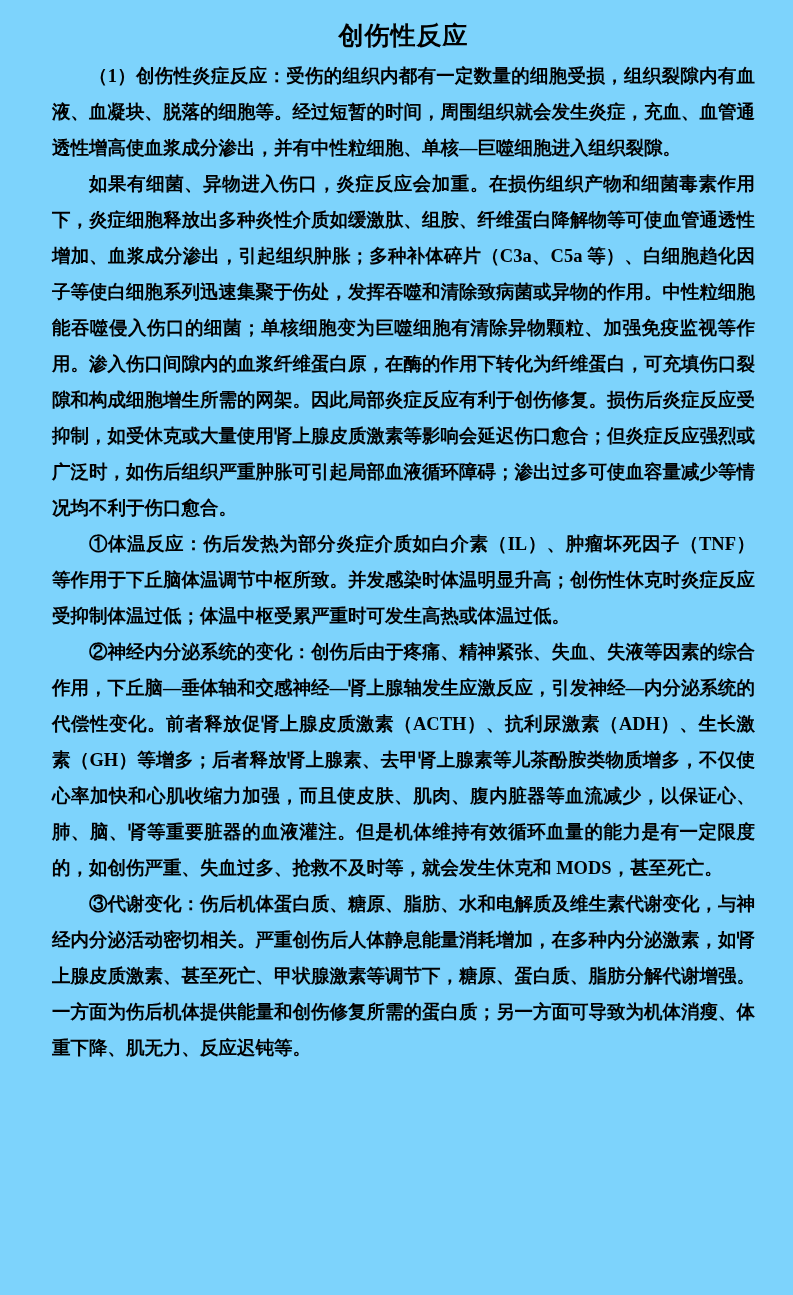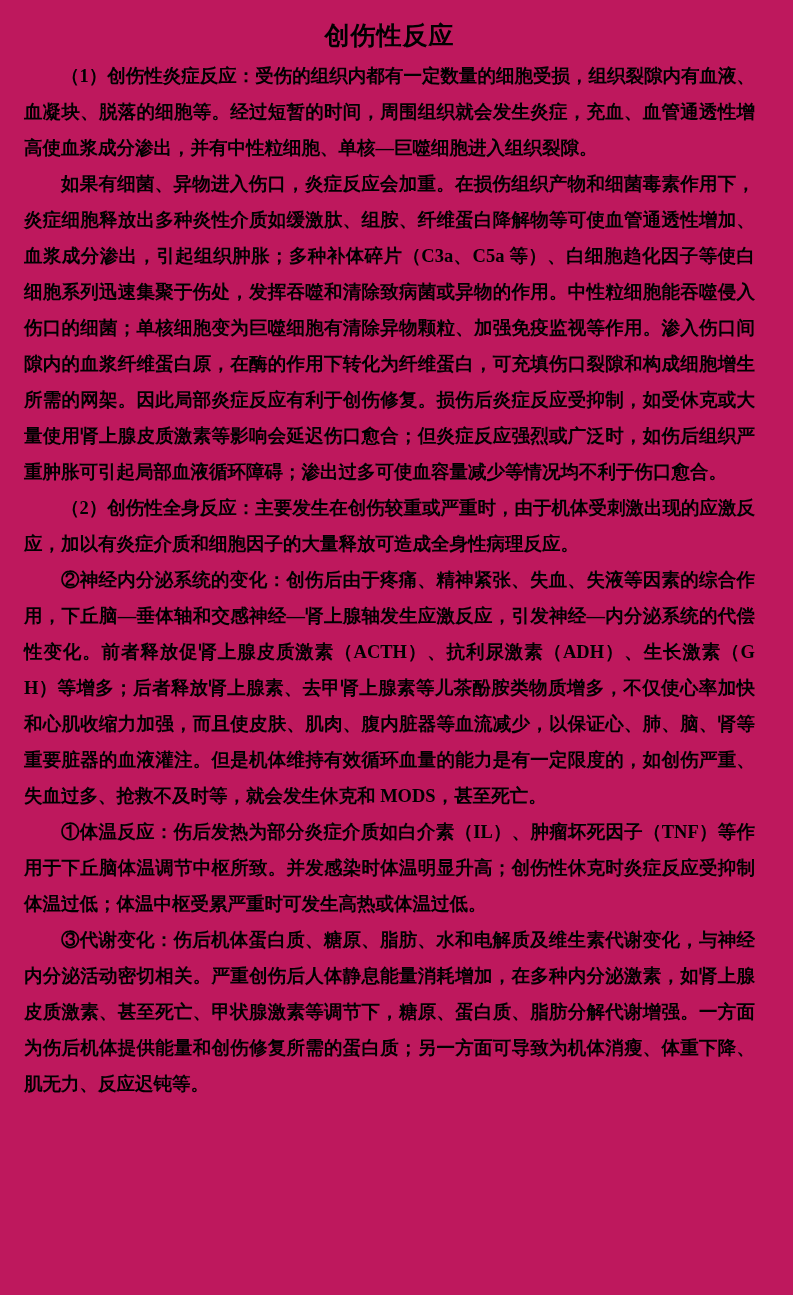--- a/index.html
+++ b/index.html
@@ -5,24 +5,24 @@
   html, body {
     margin: 0;
     padding: 0;
     background: #ffffff;
   }
   .page {
     position: relative;
     width: 793px;
     height: 1295px;
     margin: 0 auto;
-    background: #be185d;
+    background: #7dd3fc;
     color: #000000;
     box-sizing: border-box;
-    padding: 14px 38px 0 24px;
+    padding: 14px 38px 0 52px;
     overflow: hidden;
     font-family: "Liberation Serif", "DejaVu Serif", serif;
   }
   .doc-title {
     margin: 0;
     font-size: 25px;
     line-height: 44px;
     font-weight: bold;
     text-align: center;
     letter-spacing: 1px;
@@ -40,18 +40,17 @@
 </style>
 </head>
 <body>
 
 <div class="page">
   <h1 class="doc-title">创伤性反应</h1>
 
   <div class="doc-body">
     <p>（1）创伤性炎症反应：受伤的组织内都有一定数量的细胞受损，组织裂隙内有血液、血凝块、脱落的细胞等。经过短暂的时间，周围组织就会发生炎症，充血、血管通透性增高使血浆成分渗出，并有中性粒细胞、单核—巨噬细胞进入组织裂隙。</p>
     <p>如果有细菌、异物进入伤口，炎症反应会加重。在损伤组织产物和细菌毒素作用下，炎症细胞释放出多种炎性介质如缓激肽、组胺、纤维蛋白降解物等可使血管通透性增加、血浆成分渗出，引起组织肿胀；多种补体碎片（C3a、C5a 等）、白细胞趋化因子等使白细胞系列迅速集聚于伤处，发挥吞噬和清除致病菌或异物的作用。中性粒细胞能吞噬侵入伤口的细菌；单核细胞变为巨噬细胞有清除异物颗粒、加强免疫监视等作用。渗入伤口间隙内的血浆纤维蛋白原，在酶的作用下转化为纤维蛋白，可充填伤口裂隙和构成细胞增生所需的网架。因此局部炎症反应有利于创伤修复。损伤后炎症反应受抑制，如受休克或大量使用肾上腺皮质激素等影响会延迟伤口愈合；但炎症反应强烈或广泛时，如伤后组织严重肿胀可引起局部血液循环障碍；渗出过多可使血容量减少等情况均不利于伤口愈合。</p>
-    <p>（2）创伤性全身反应：主要发生在创伤较重或严重时，由于机体受刺激出现的应激反应，加以有炎症介质和细胞因子的大量释放可造成全身性病理反应。</p>
+    <p>①体温反应：伤后发热为部分炎症介质如白介素（IL）、肿瘤坏死因子（TNF）等作用于下丘脑体温调节中枢所致。并发感染时体温明显升高；创伤性休克时炎症反应受抑制体温过低；体温中枢受累严重时可发生高热或体温过低。</p>
     <p>②神经内分泌系统的变化：创伤后由于疼痛、精神紧张、失血、失液等因素的综合作用，下丘脑—垂体轴和交感神经—肾上腺轴发生应激反应，引发神经—内分泌系统的代偿性变化。前者释放促肾上腺皮质激素（ACTH）、抗利尿激素（ADH）、生长激素（GH）等增多；后者释放肾上腺素、去甲肾上腺素等儿茶酚胺类物质增多，不仅使心率加快和心肌收缩力加强，而且使皮肤、肌肉、腹内脏器等血流减少，以保证心、肺、脑、肾等重要脏器的血液灌注。但是机体维持有效循环血量的能力是有一定限度的，如创伤严重、失血过多、抢救不及时等，就会发生休克和 MODS，甚至死亡。</p>
-    <p>①体温反应：伤后发热为部分炎症介质如白介素（IL）、肿瘤坏死因子（TNF）等作用于下丘脑体温调节中枢所致。并发感染时体温明显升高；创伤性休克时炎症反应受抑制体温过低；体温中枢受累严重时可发生高热或体温过低。</p>
     <p>③代谢变化：伤后机体蛋白质、糖原、脂肪、水和电解质及维生素代谢变化，与神经内分泌活动密切相关。严重创伤后人体静息能量消耗增加，在多种内分泌激素，如肾上腺皮质激素、甚至死亡、甲状腺激素等调节下，糖原、蛋白质、脂肪分解代谢增强。一方面为伤后机体提供能量和创伤修复所需的蛋白质；另一方面可导致为机体消瘦、体重下降、肌无力、反应迟钝等。</p>
   </div>
 </div>
 
 </body></html>

